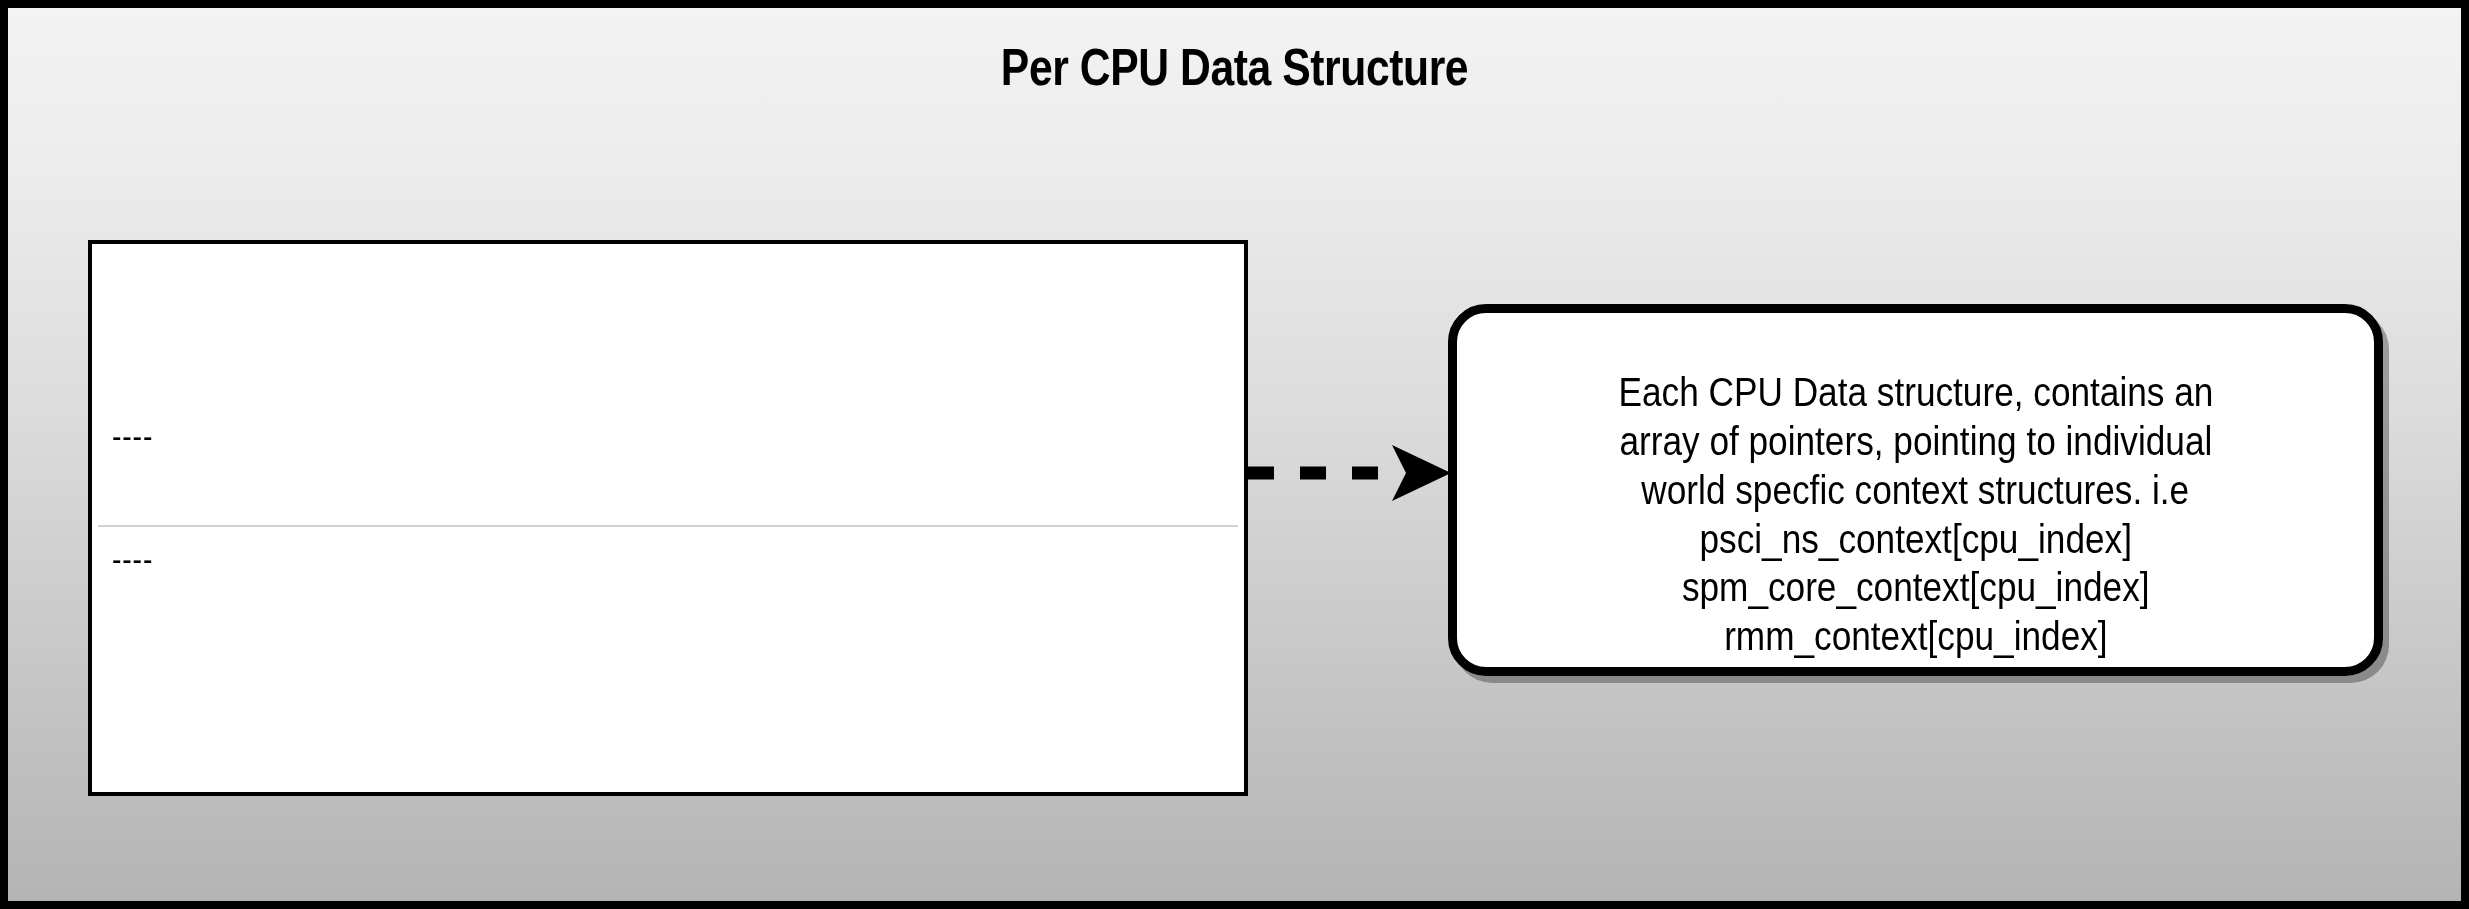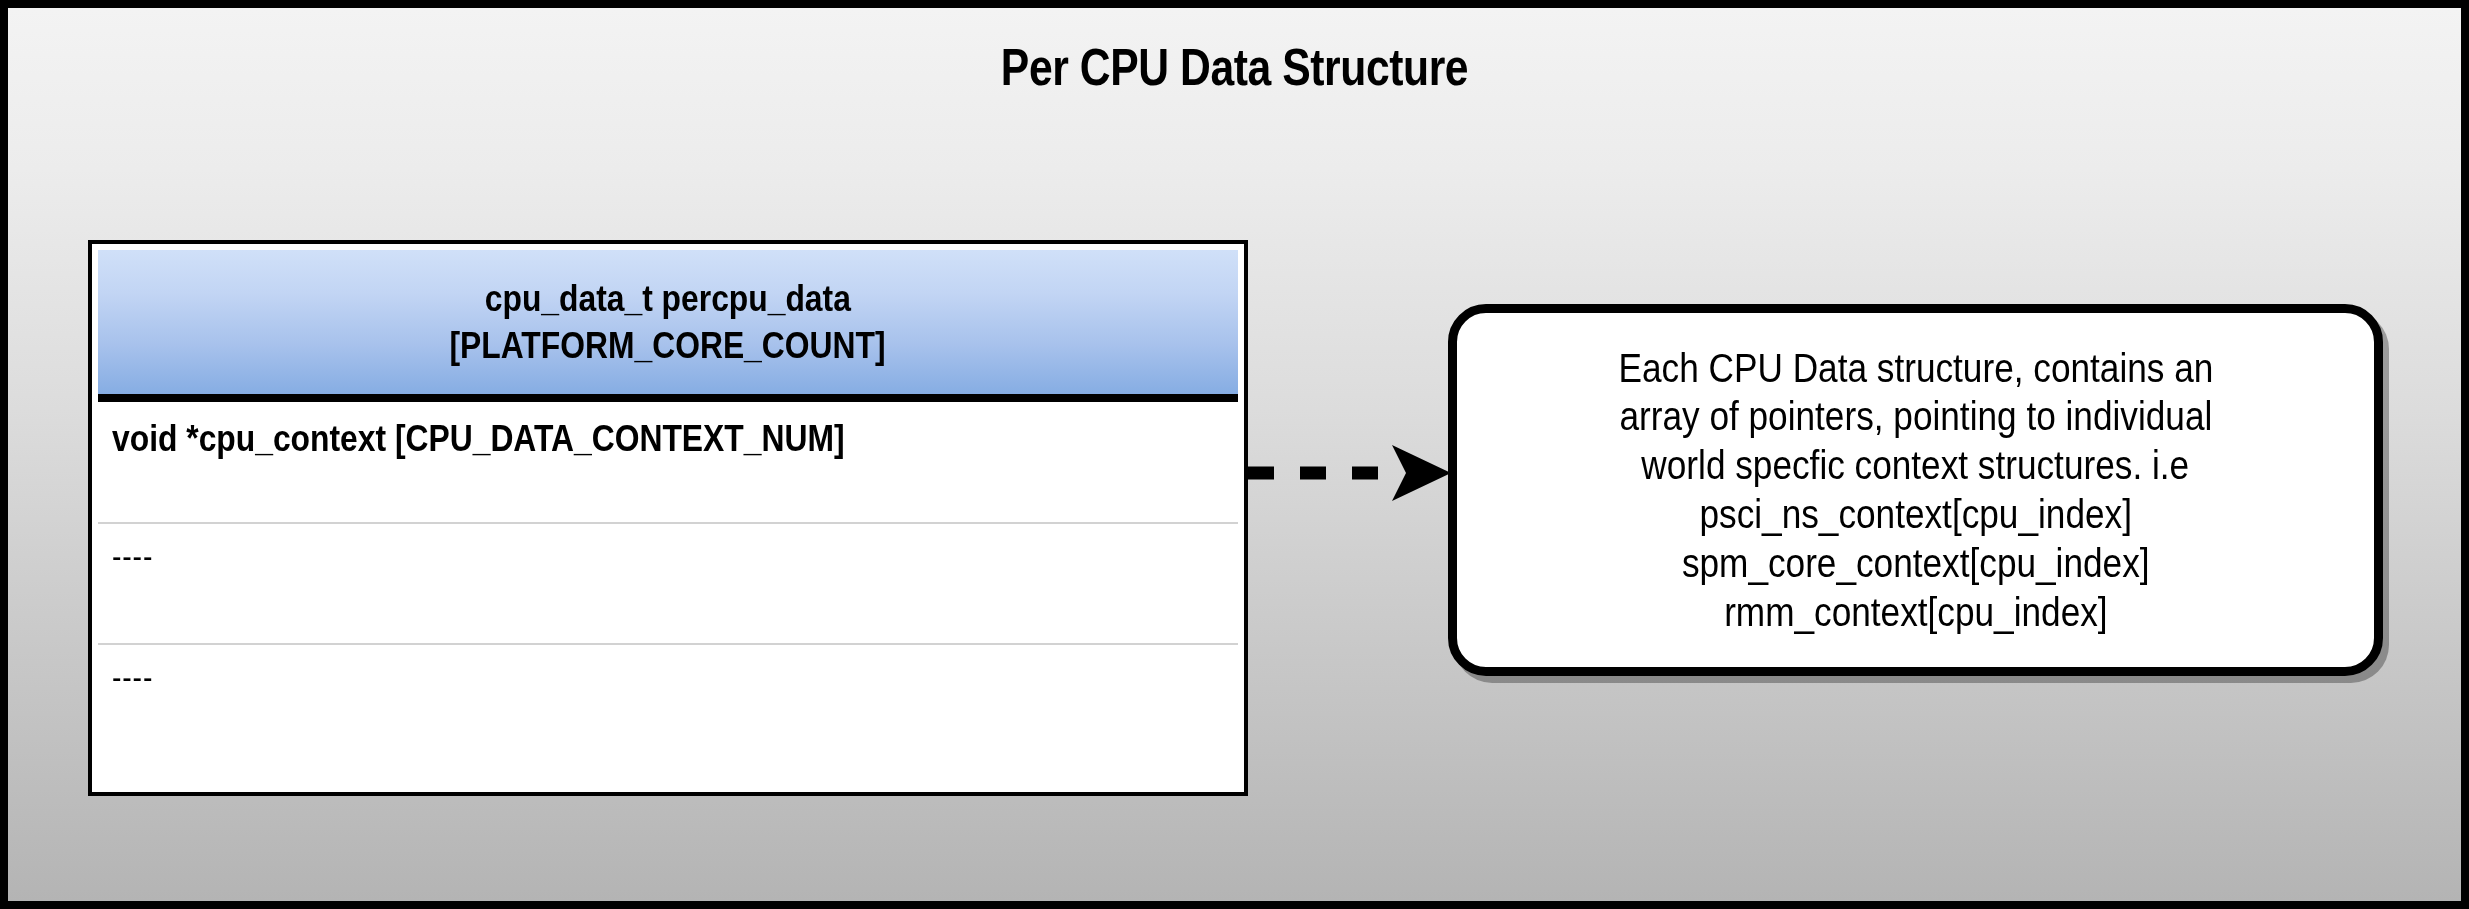--- a/index.html
+++ b/index.html
@@ -125,21 +125,21 @@
     width: 935px;
     height: 372px;
     box-sizing: border-box;
     background: #ffffff;
     border: 9px solid #000000;
     border-radius: 38px;
     box-shadow: 6px 7px 0 0 rgba(0, 0, 0, 0.30);
     display: flex;
     flex-direction: column;
     align-items: center;
-    justify-content: center;
+    justify-content: flex-end;
     padding: 6px 18px;
   }
 
   .callout-line {
     font-size: 40px;
     font-weight: normal;
     color: #000000;
     line-height: 1.22;
     text-align: center;
     white-space: nowrap;
@@ -148,29 +148,22 @@
 </style>
 </head>
 <body>
 
 <div id="canvas">
 
   <div id="diagram-title">Per CPU Data Structure</div>
 
   <div id="struct-table">
 
-    <div id="struct-header">
-      <div class="header-line">cpu_data_t percpu_data</div>
-      <div class="header-line">[PLATFORM_CORE_COUNT]</div>
-    </div>
 
     <div id="struct-rows">
-      <div class="struct-row" id="row-0">
-        <span class="row-text bold">void *cpu_context [CPU_DATA_CONTEXT_NUM]</span>
-      </div>
       <div class="struct-row" id="row-1">
         <span class="row-text plain">----</span>
       </div>
       <div class="struct-row" id="row-2">
         <span class="row-text plain">----</span>
       </div>
     </div>
 
   </div>
 

